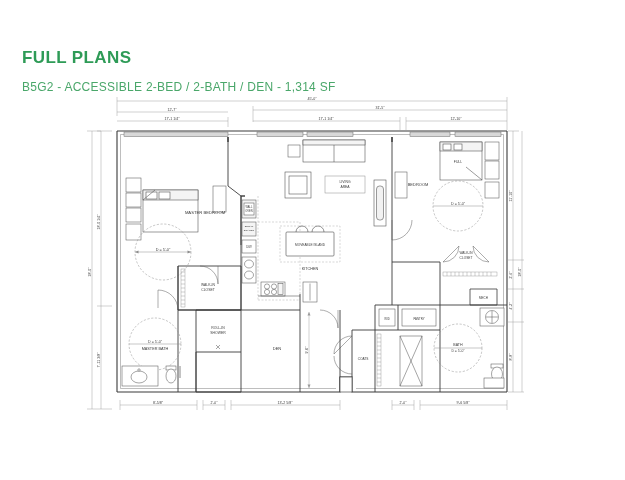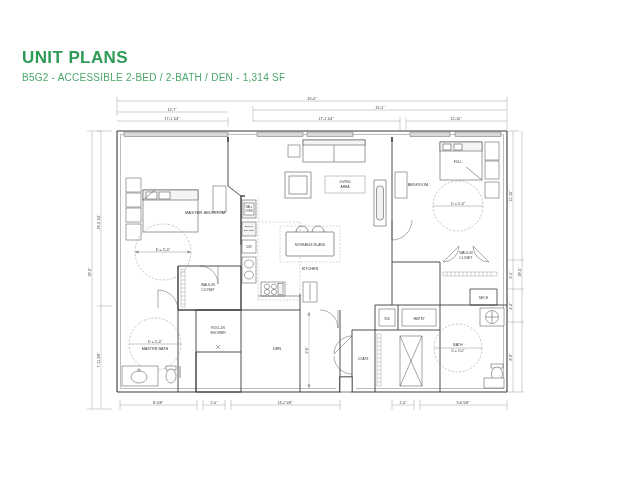--- a/index.html
+++ b/index.html
@@ -17,34 +17,34 @@
     width: 625px; height: 480px;
     background: #ffffff;
   }
   .title-block { position: absolute; left: 22px; top: 48px; }
   .title-main {
     font-size: 17px; font-weight: bold; letter-spacing: 0.4px;
     color: #2e9b57; font-family: "Liberation Sans", sans-serif;
     white-space: nowrap;
   }
   .title-sub {
-    margin-top: 4px;
-    font-size: 10px; letter-spacing: 0.25px;
+    margin-top: 12px;
+    font-size: 12px; letter-spacing: 0.25px;
     color: #4aa76a; white-space: nowrap;
   }
   svg { position: absolute; left: 0; top: 0; }
   text { font-family: "Liberation Sans", sans-serif; fill: #3a3a3a; }
 </style>
 </head>
 <body>
 
 <div id="sheet">
 
   <div class="title-block">
-    <div class="title-main">UNIT PLANS</div>
+    <div class="title-main">FULL PLANS</div>
     <div class="title-sub">B5G2 - ACCESSIBLE 2-BED / 2-BATH / DEN - 1,314 SF</div>
   </div>
 
   <svg width="625" height="480">
     <g fill="none" stroke="#3a3a3a" stroke-width="0.6">
 
       <g stroke="#9a9a9a" stroke-width="0.45">
 
         <line x1="117" y1="101" x2="507" y2="101"></line>
         <line x1="117" y1="97" x2="117" y2="116"></line>

